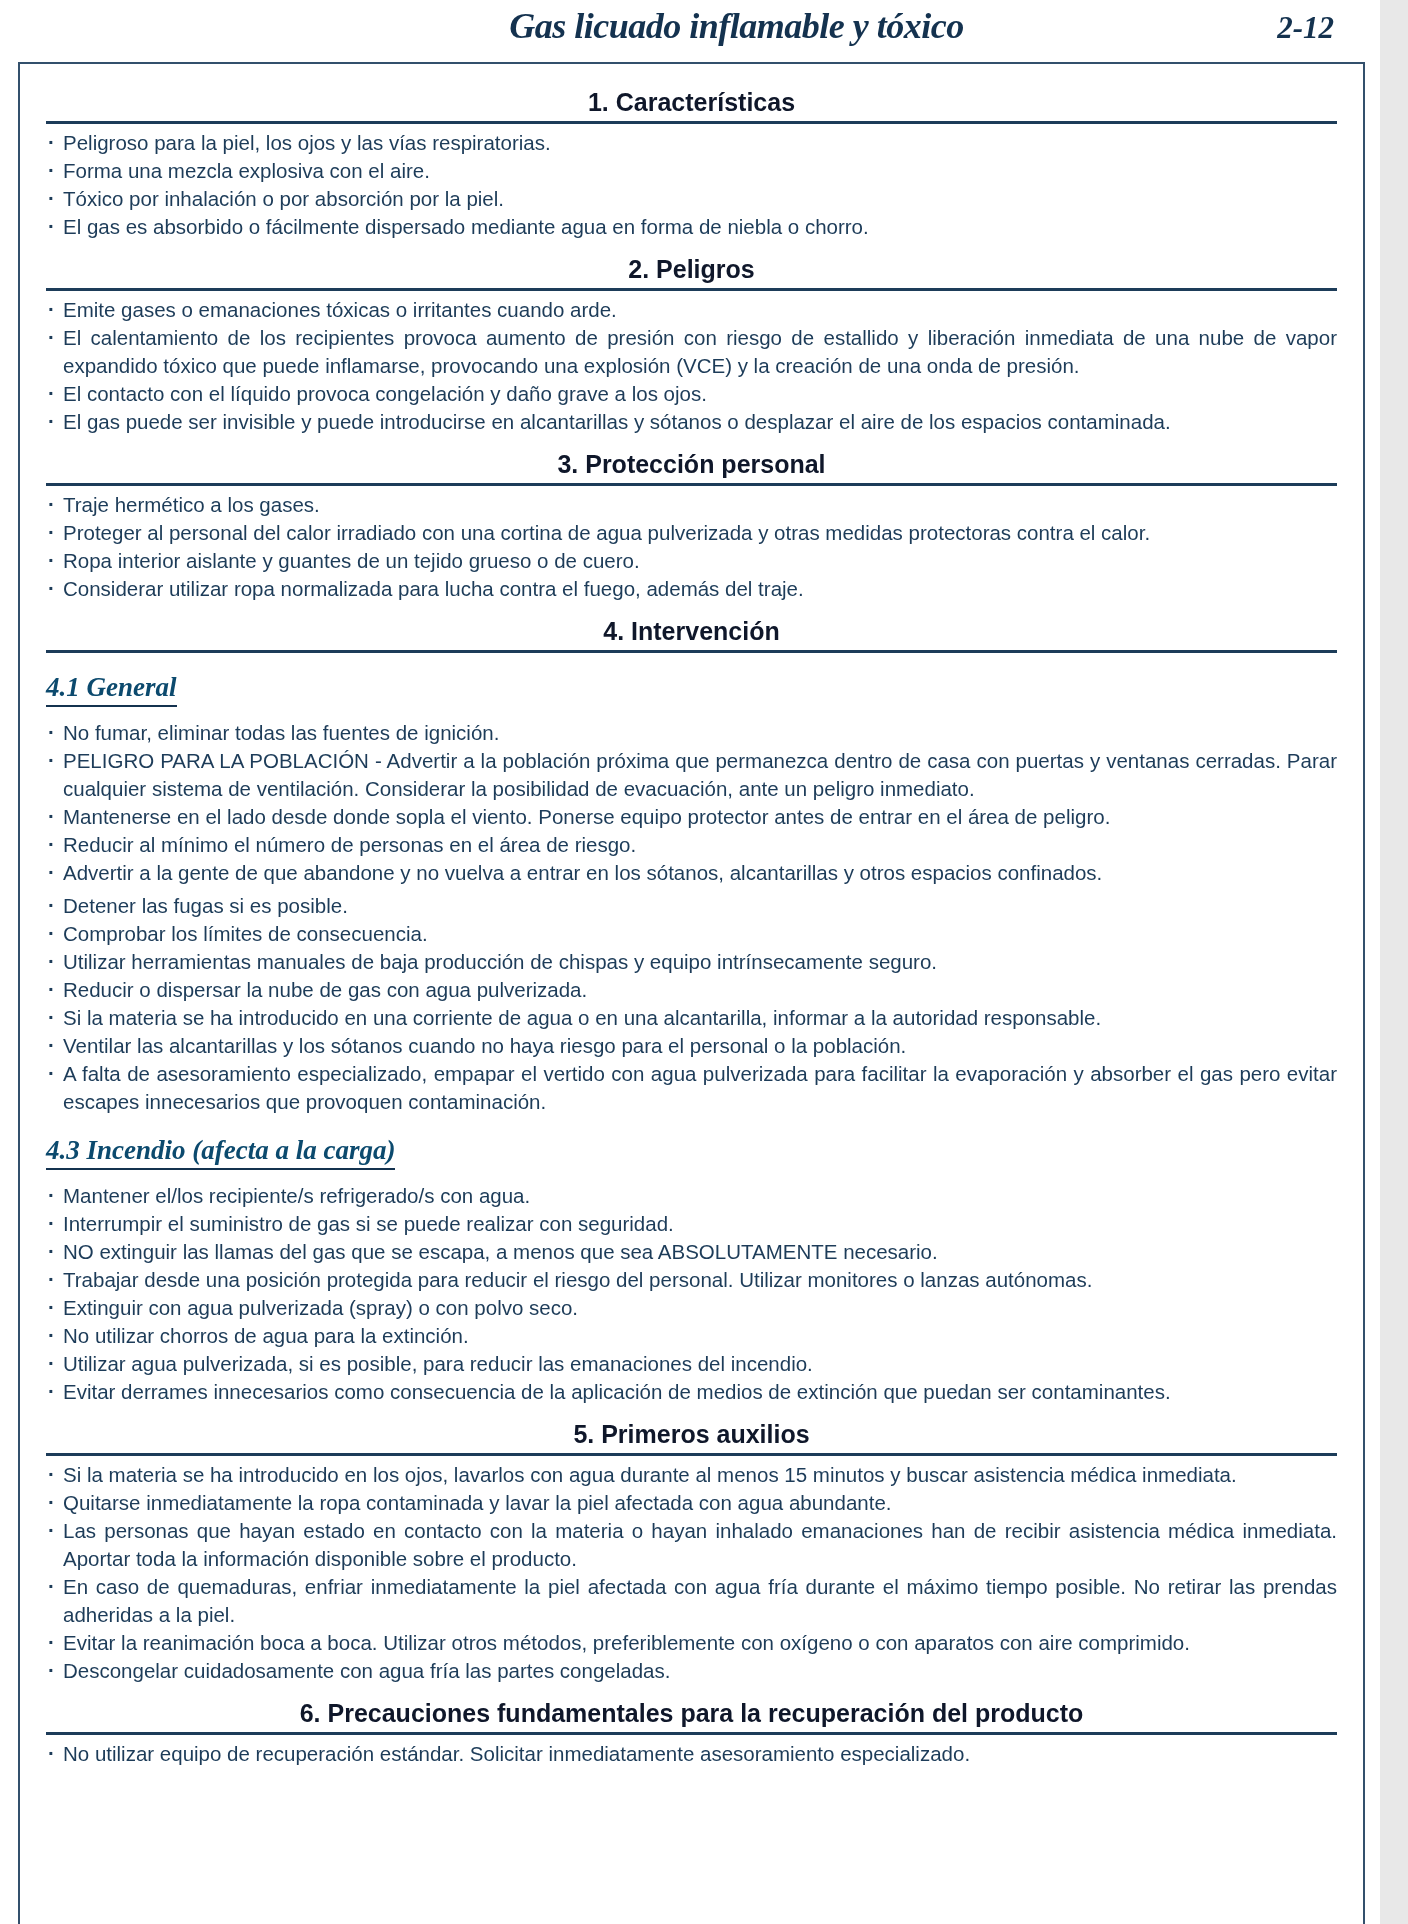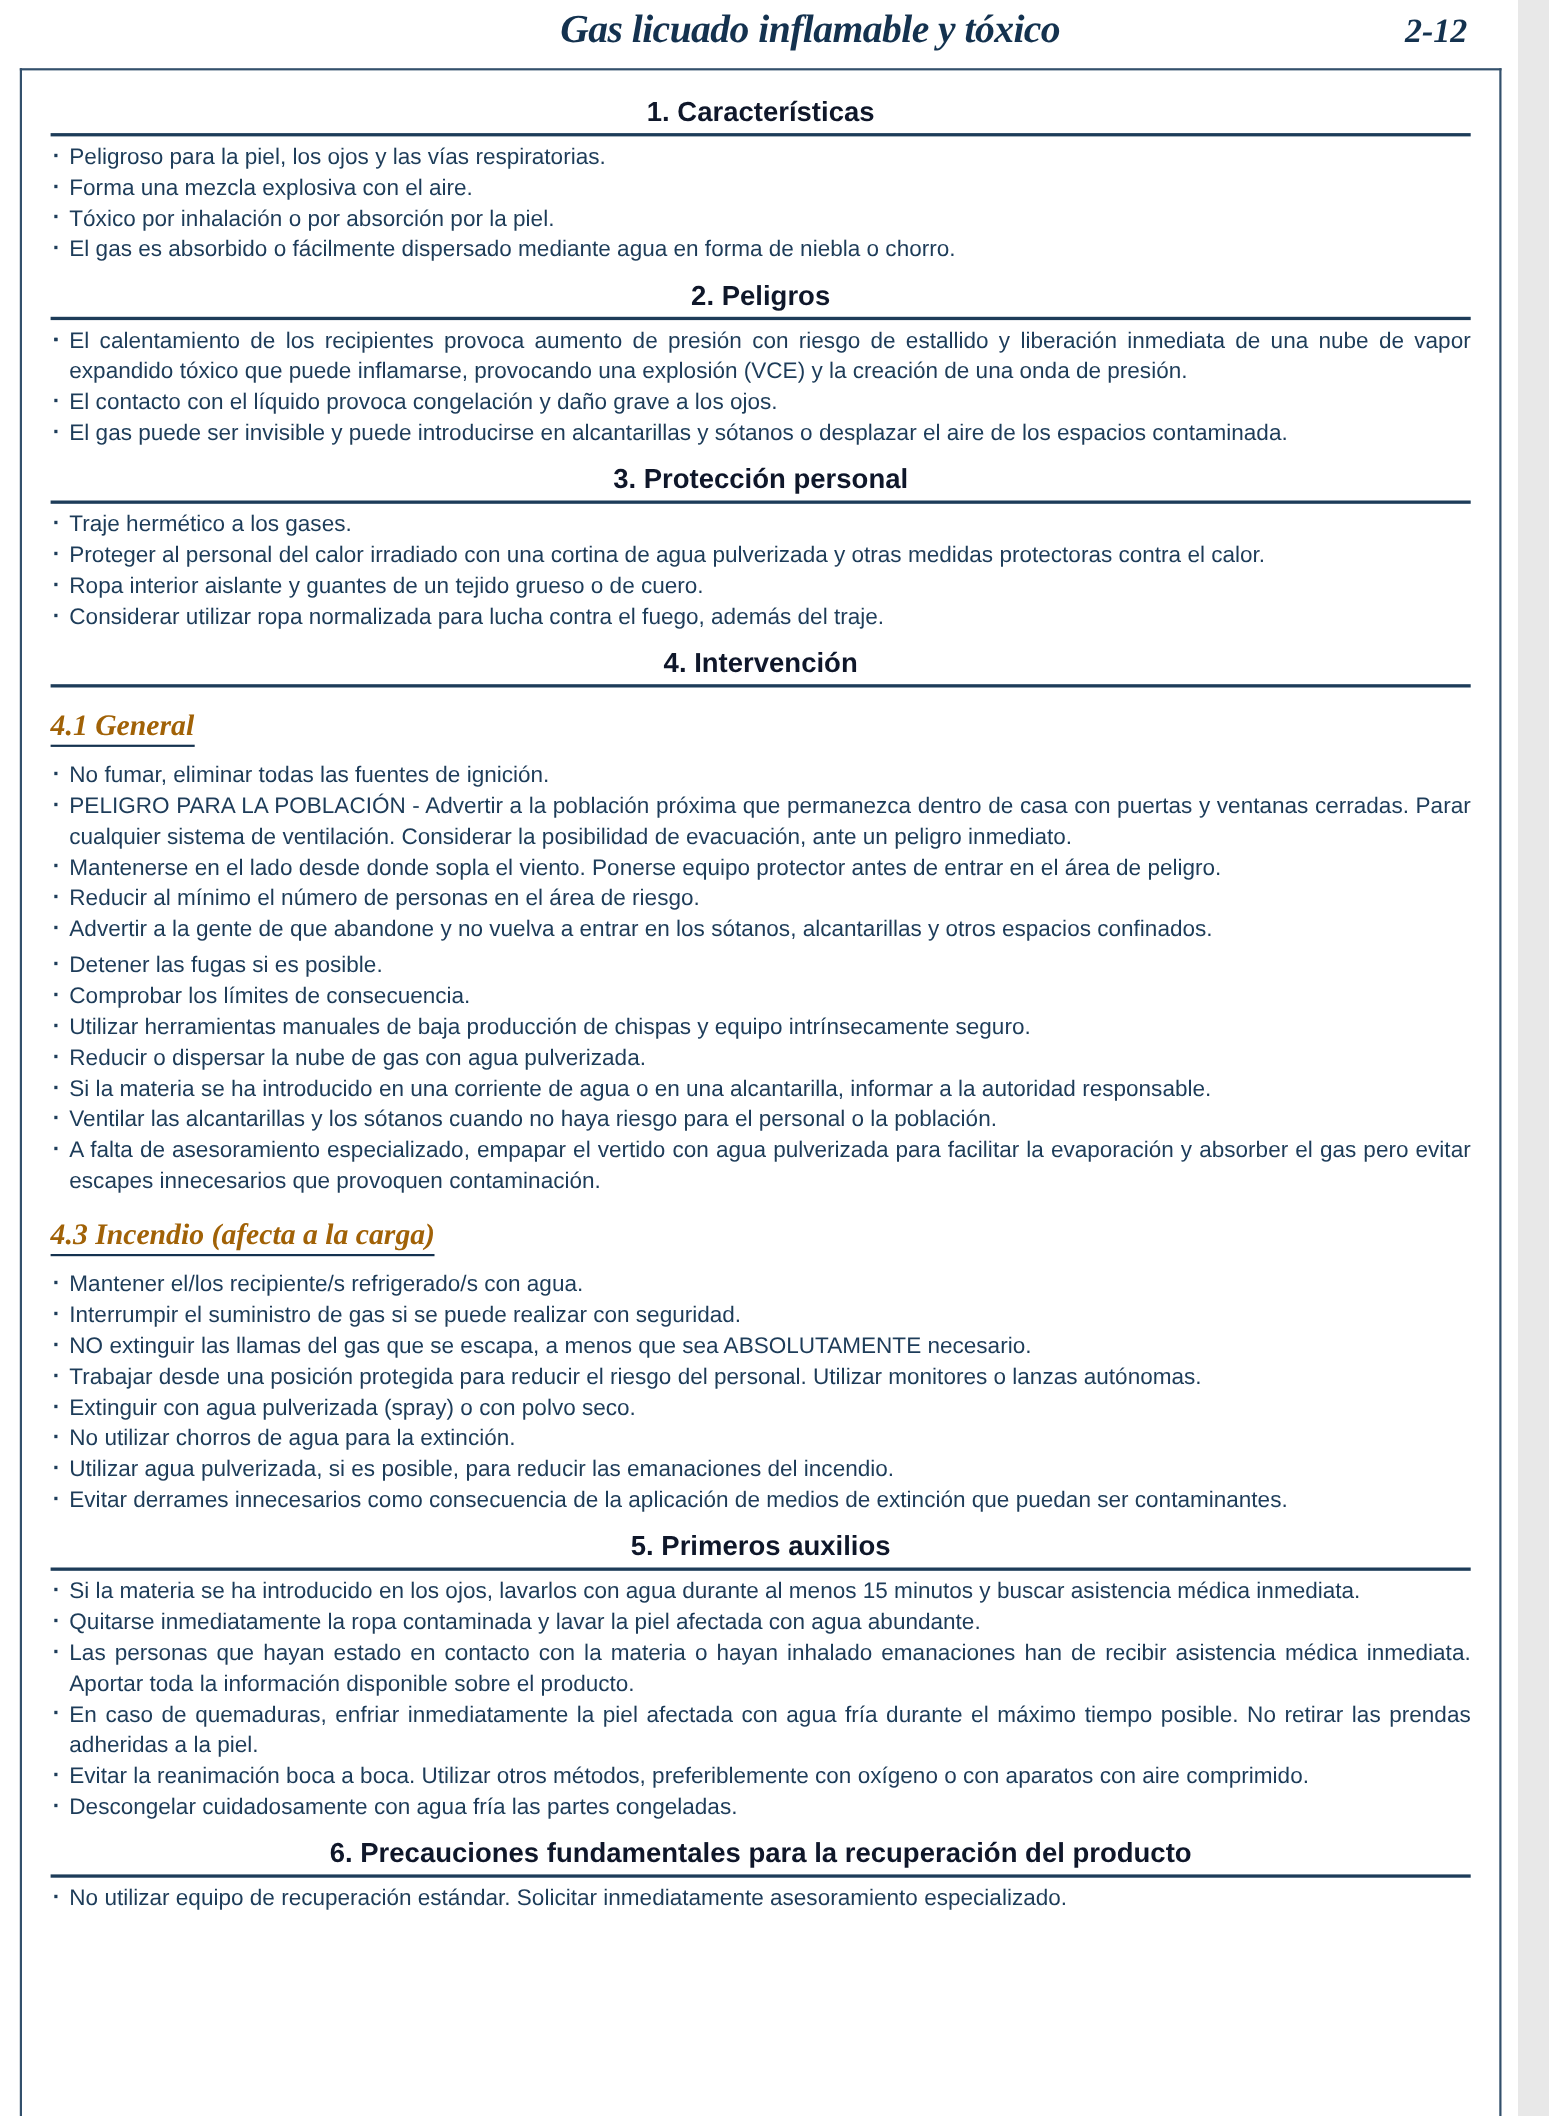--- a/index.html
+++ b/index.html
@@ -64,21 +64,21 @@
   }
   .marker{
     position:absolute;left:2px;top:-1px;
     font-weight:bold;
   }
   .sub-heading{
     margin:18px 0 12px 0;
     font-family:"Liberation Serif", serif;
     font-style:italic;font-weight:bold;
     font-size:27px;line-height:32px;
-    color:#a16207;
+    color:#0c4a6e;
   }
   .sub-underline{
     display:inline-block;
     border-bottom:2.5px solid #14324f;
     padding-bottom:2px;
   }
 </style>
 </head>
 <body>
 
@@ -94,21 +94,21 @@
             <div class="bullet"><span class="marker">·</span><span class="btext">Peligroso para la piel, los ojos y las vías respiratorias.</span></div>
             <div class="bullet"><span class="marker">·</span><span class="btext">Forma una mezcla explosiva con el aire.</span></div>
             <div class="bullet"><span class="marker">·</span><span class="btext">Tóxico por inhalación o por absorción por la piel.</span></div>
             <div class="bullet"><span class="marker">·</span><span class="btext">El gas es absorbido o fácilmente dispersado mediante agua en forma de niebla o chorro.</span></div>
           </div>
         </section>
         <section>
           <div class="sec-heading">2. Peligros</div>
           <div class="sec-rule"></div>
           <div class="bullets">
-            <div class="bullet"><span class="marker">·</span></div>
+            <div class="bullet"><span class="marker">·</span><span class="btext">Emite gases o emanaciones tóxicas o irritantes cuando arde.</span></div>
             <div class="bullet"><span class="marker">·</span><span class="btext">El calentamiento de los recipientes provoca aumento de presión con riesgo de estallido y liberación inmediata de una nube de vapor expandido tóxico que puede inflamarse, provocando una explosión (VCE) y la creación de una onda de presión.</span></div>
             <div class="bullet"><span class="marker">·</span><span class="btext">El contacto con el líquido provoca congelación y daño grave a los ojos.</span></div>
             <div class="bullet"><span class="marker">·</span><span class="btext">El gas puede ser invisible y puede introducirse en alcantarillas y sótanos o desplazar el aire de los espacios contaminada.</span></div>
           </div>
         </section>
         <section>
           <div class="sec-heading">3. Protección personal</div>
           <div class="sec-rule"></div>
           <div class="bullets">
             <div class="bullet"><span class="marker">·</span><span class="btext">Traje hermético a los gases.</span></div>

